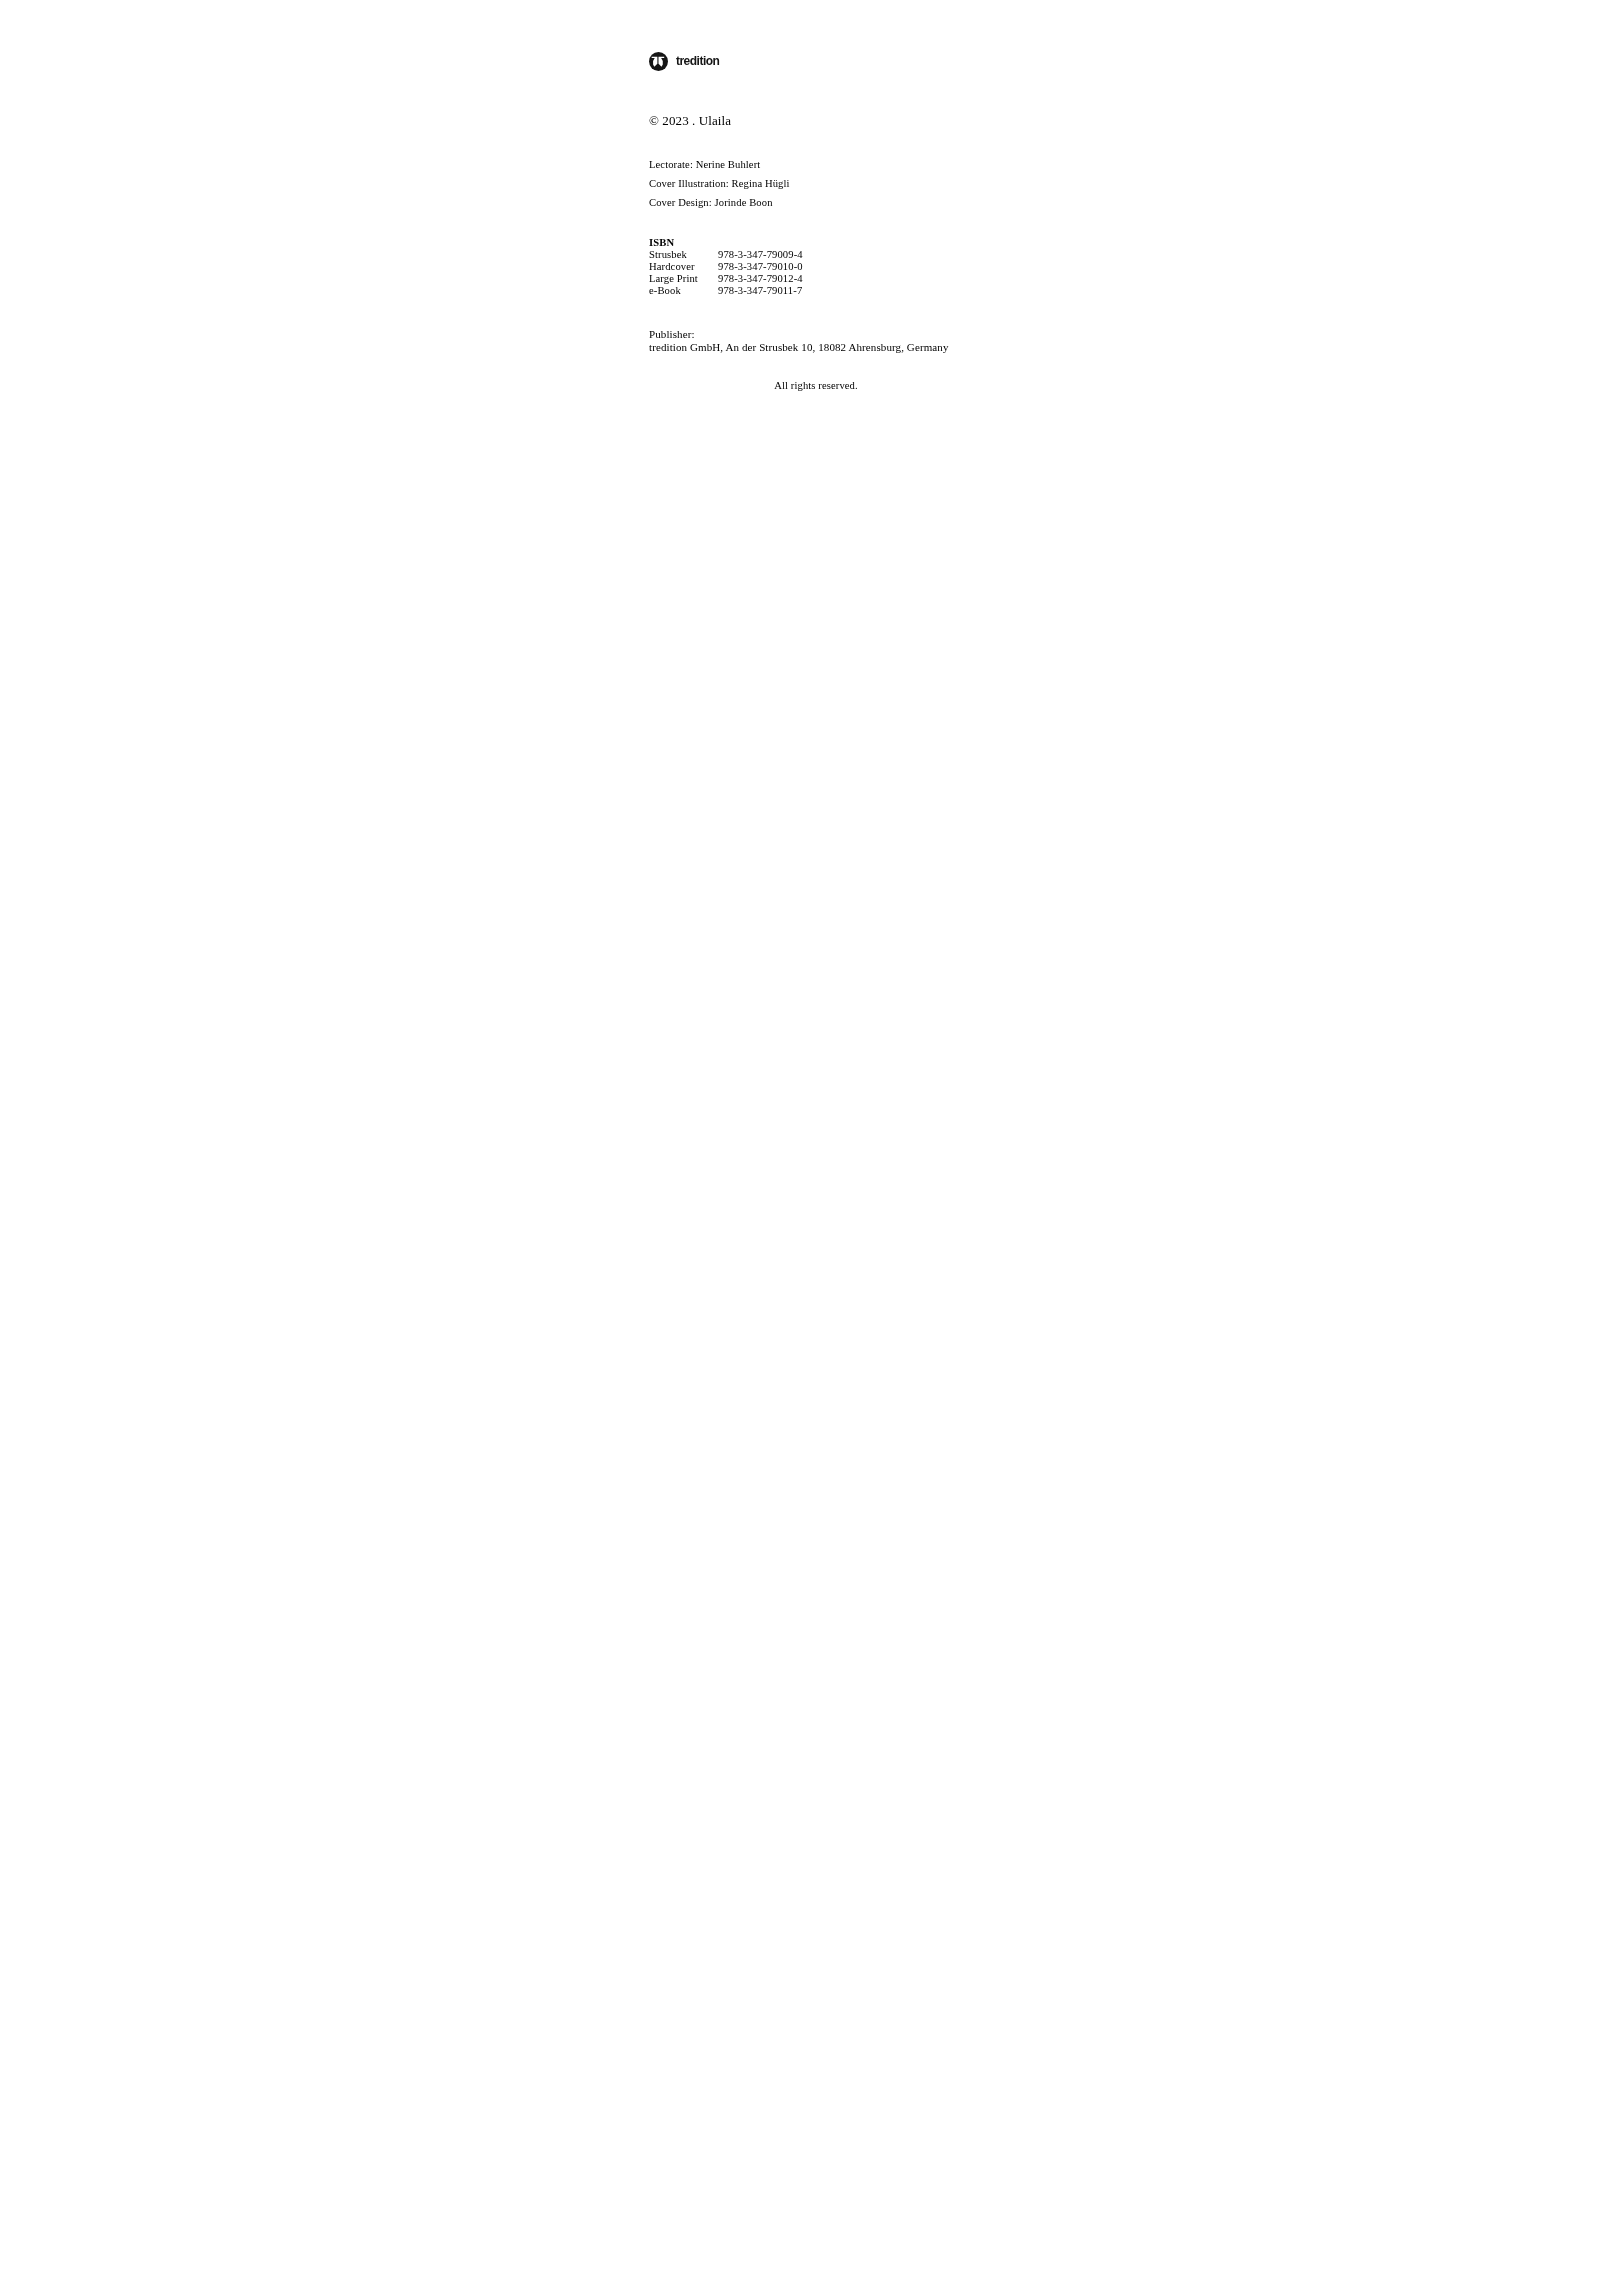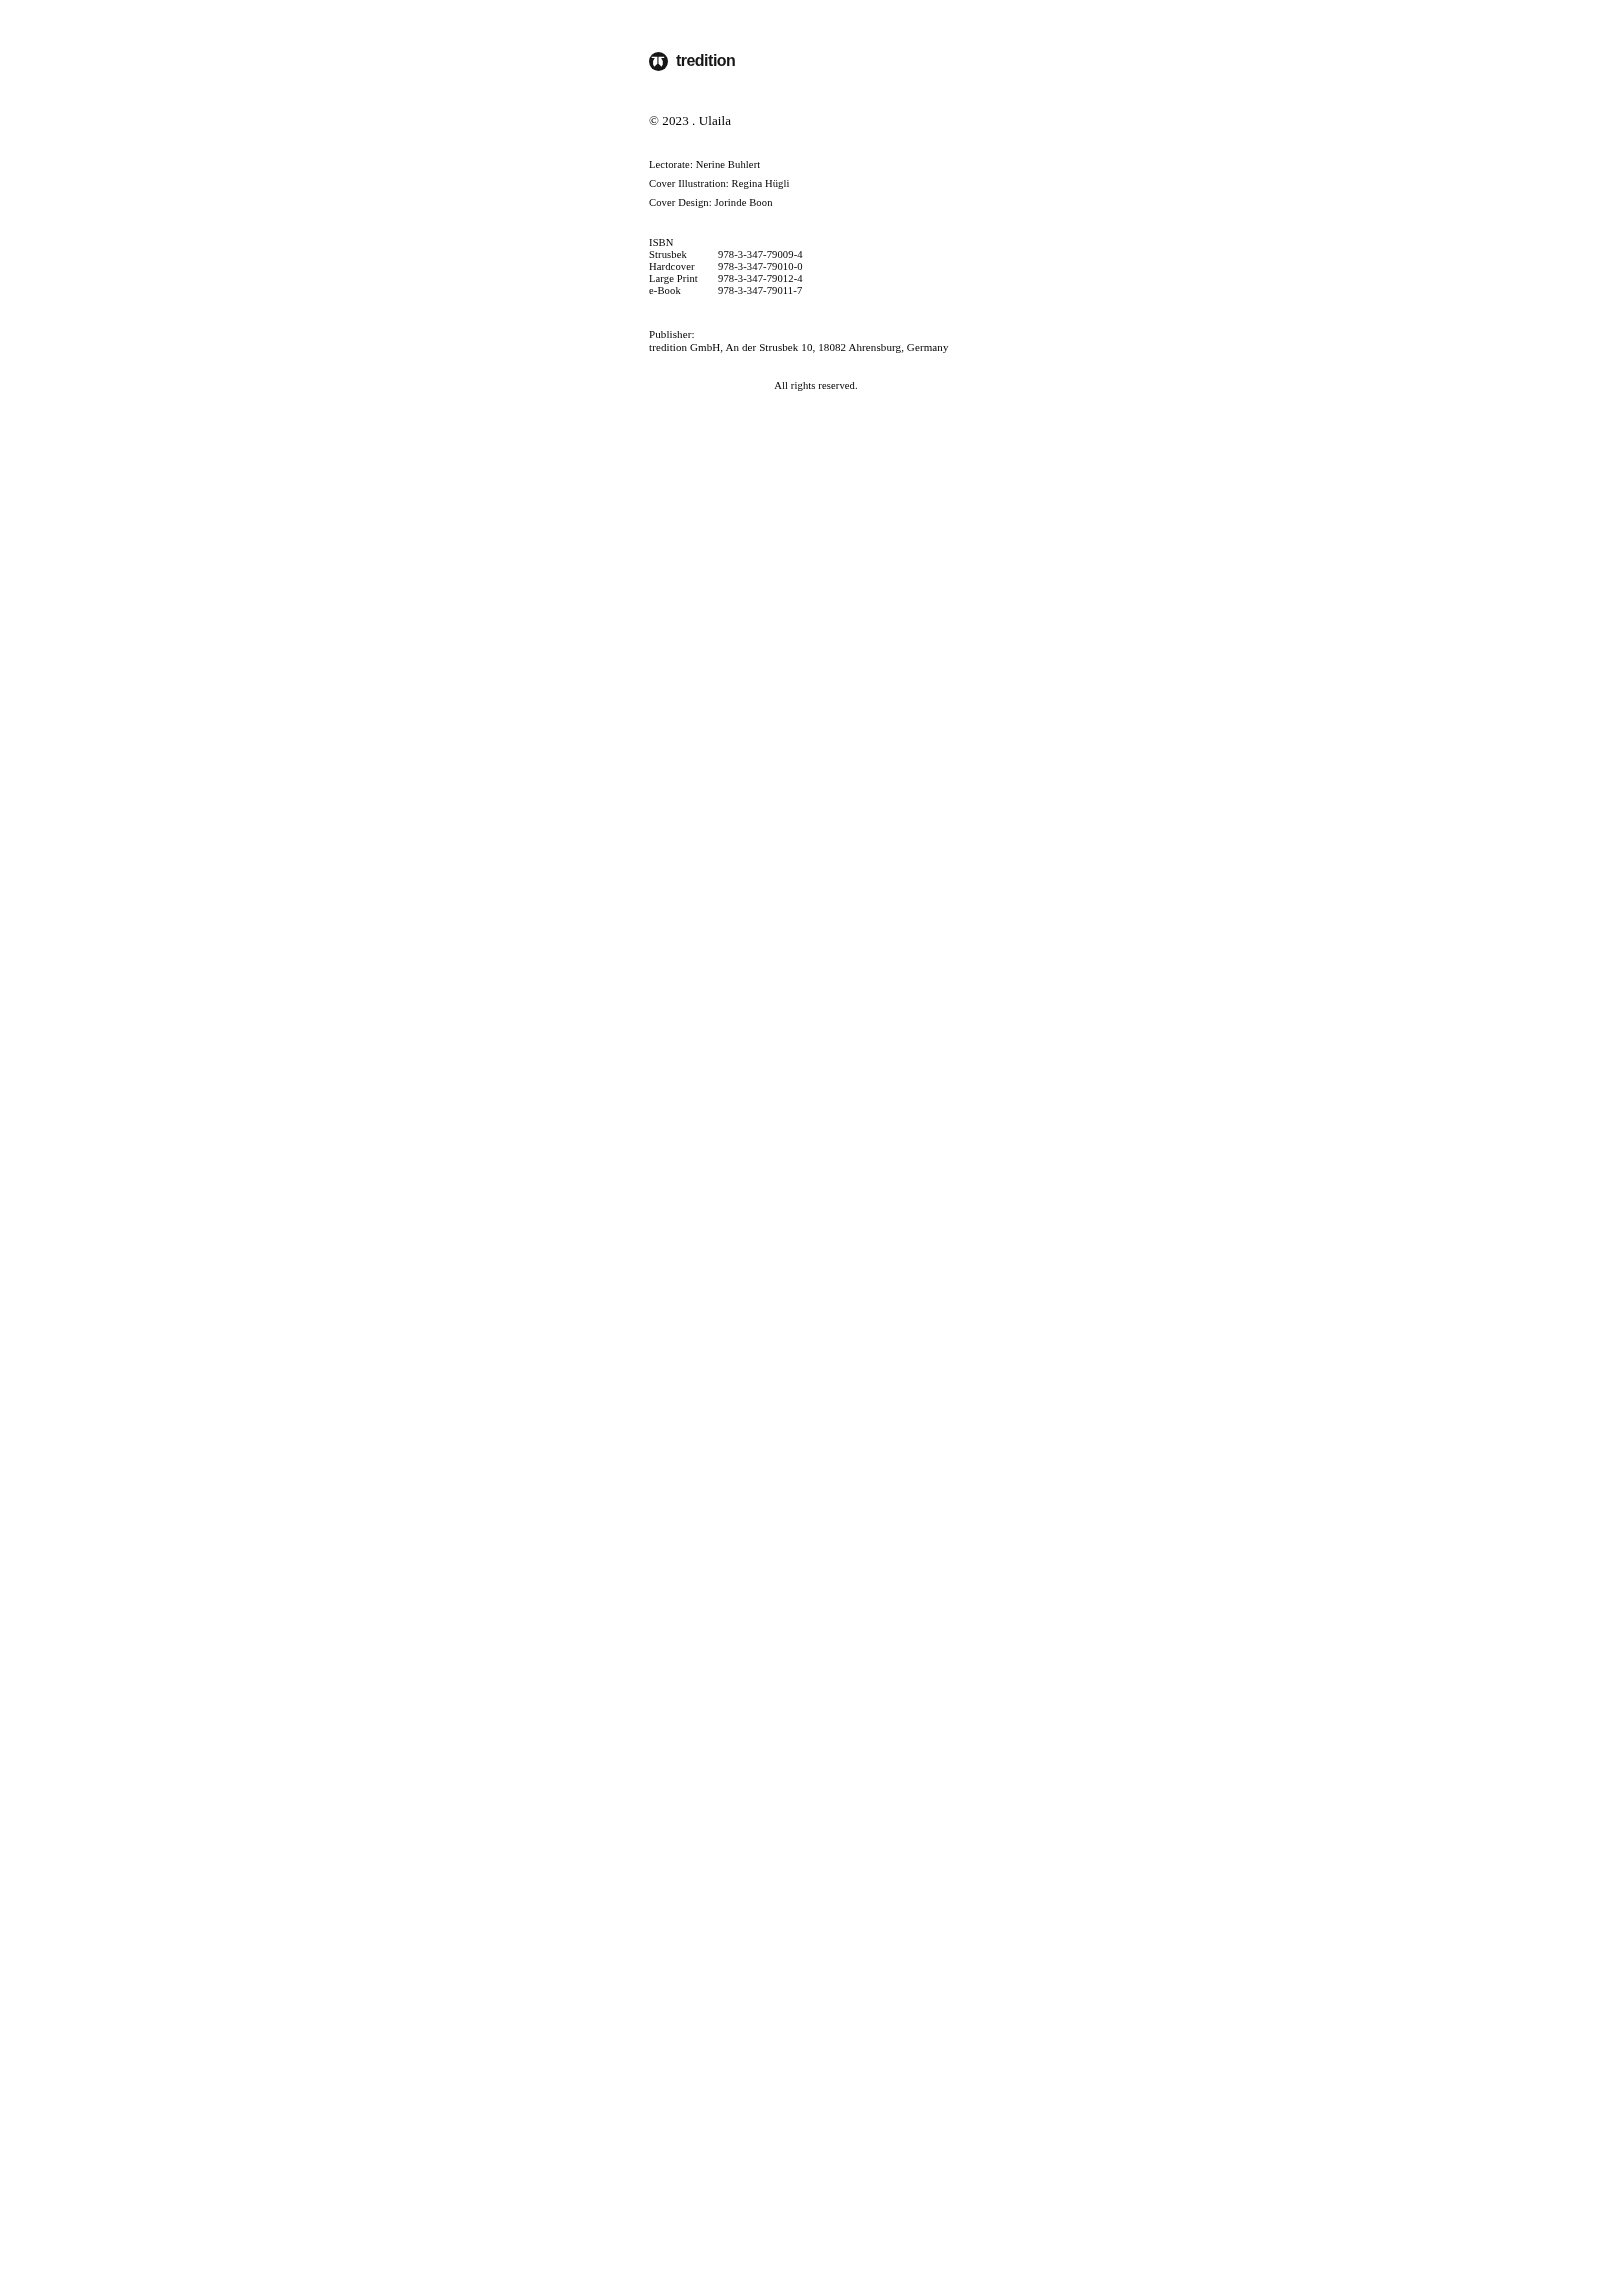--- a/index.html
+++ b/index.html
@@ -29,21 +29,21 @@
   }
   .logo-mark {
     width: 19px;
     height: 19px;
     flex: 0 0 auto;
     display: block;
   }
   .wordmark {
     font-family: "Liberation Sans", sans-serif;
     font-weight: bold;
-    font-size: 16px;
+    font-size: 12px;
     letter-spacing: -0.5px;
     color: #161616;
     line-height: 1;
     padding-bottom: 1.9px;
   }
 
   
   .copyright {
     margin: 0;
     margin-top: 43px;
@@ -62,21 +62,21 @@
     letter-spacing: 0.1px;
   }
   .credits p:last-child { margin-bottom: 0; }
 
   .isbn-block {
     margin-top: 28px;
     font-size: 10.6px;
     line-height: 12px;
     letter-spacing: 0.1px;
   }
-  .isbn-heading { margin: 0; }
+  .isbn-heading { margin: 0; font-weight: bold; }
   .isbn-row {
     display: grid;
     grid-template-columns: 69px auto;
   }
 
   .publisher-block {
     margin-top: 30.5px;
     font-size: 11px;
     line-height: 13px;
     letter-spacing: 0.1px;

